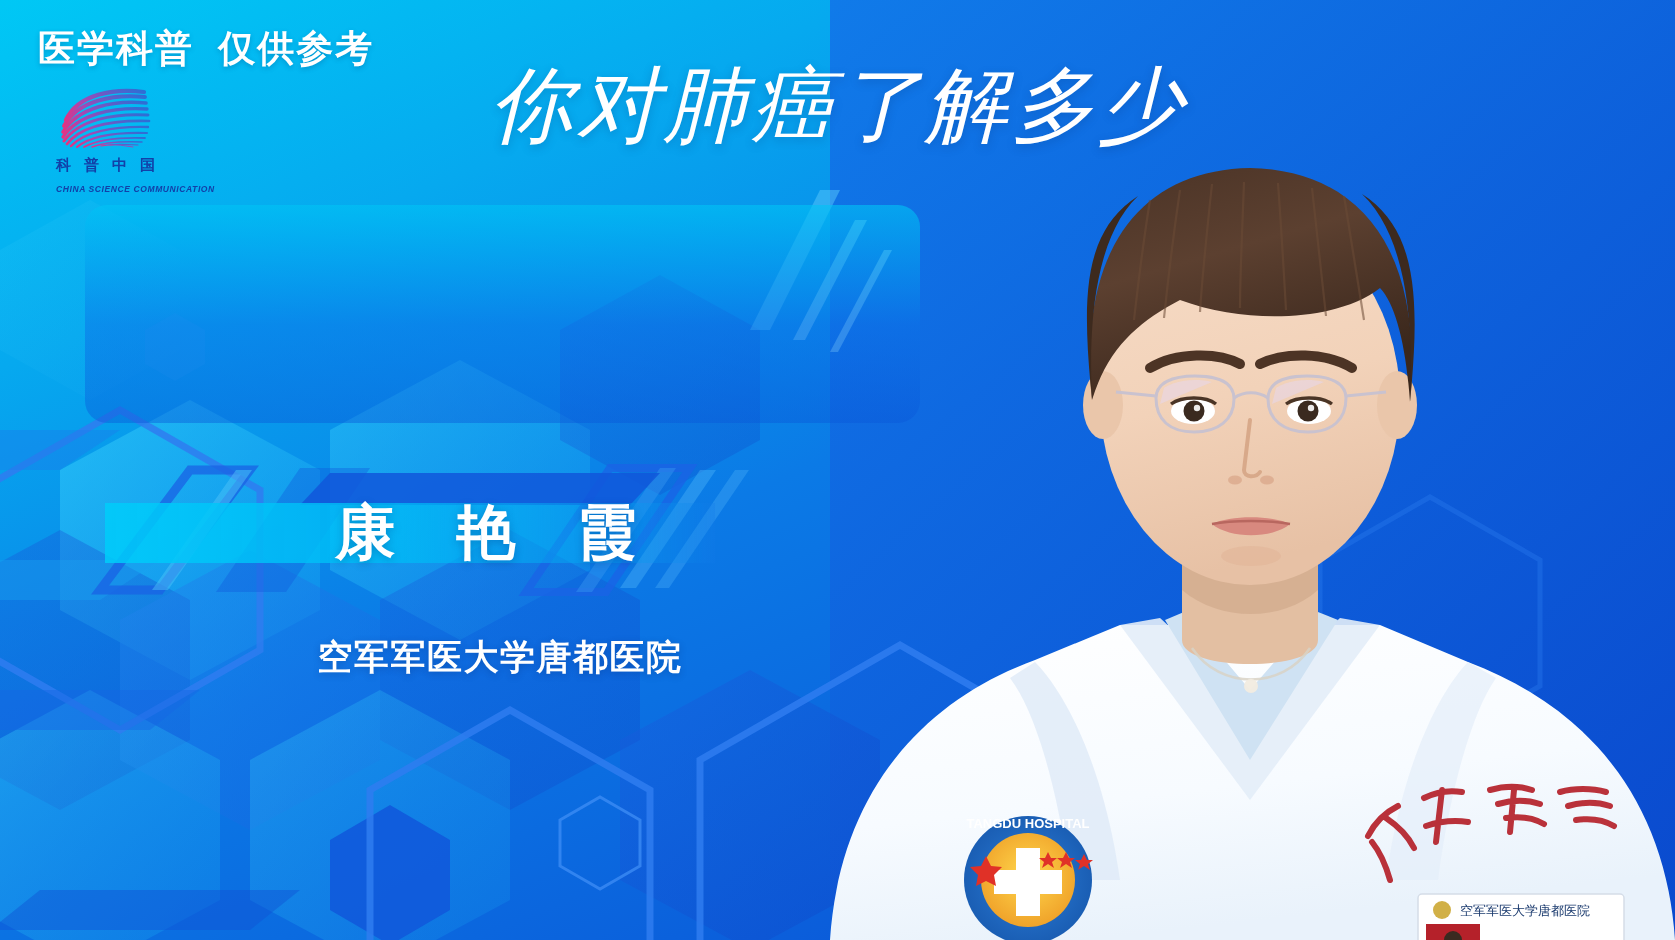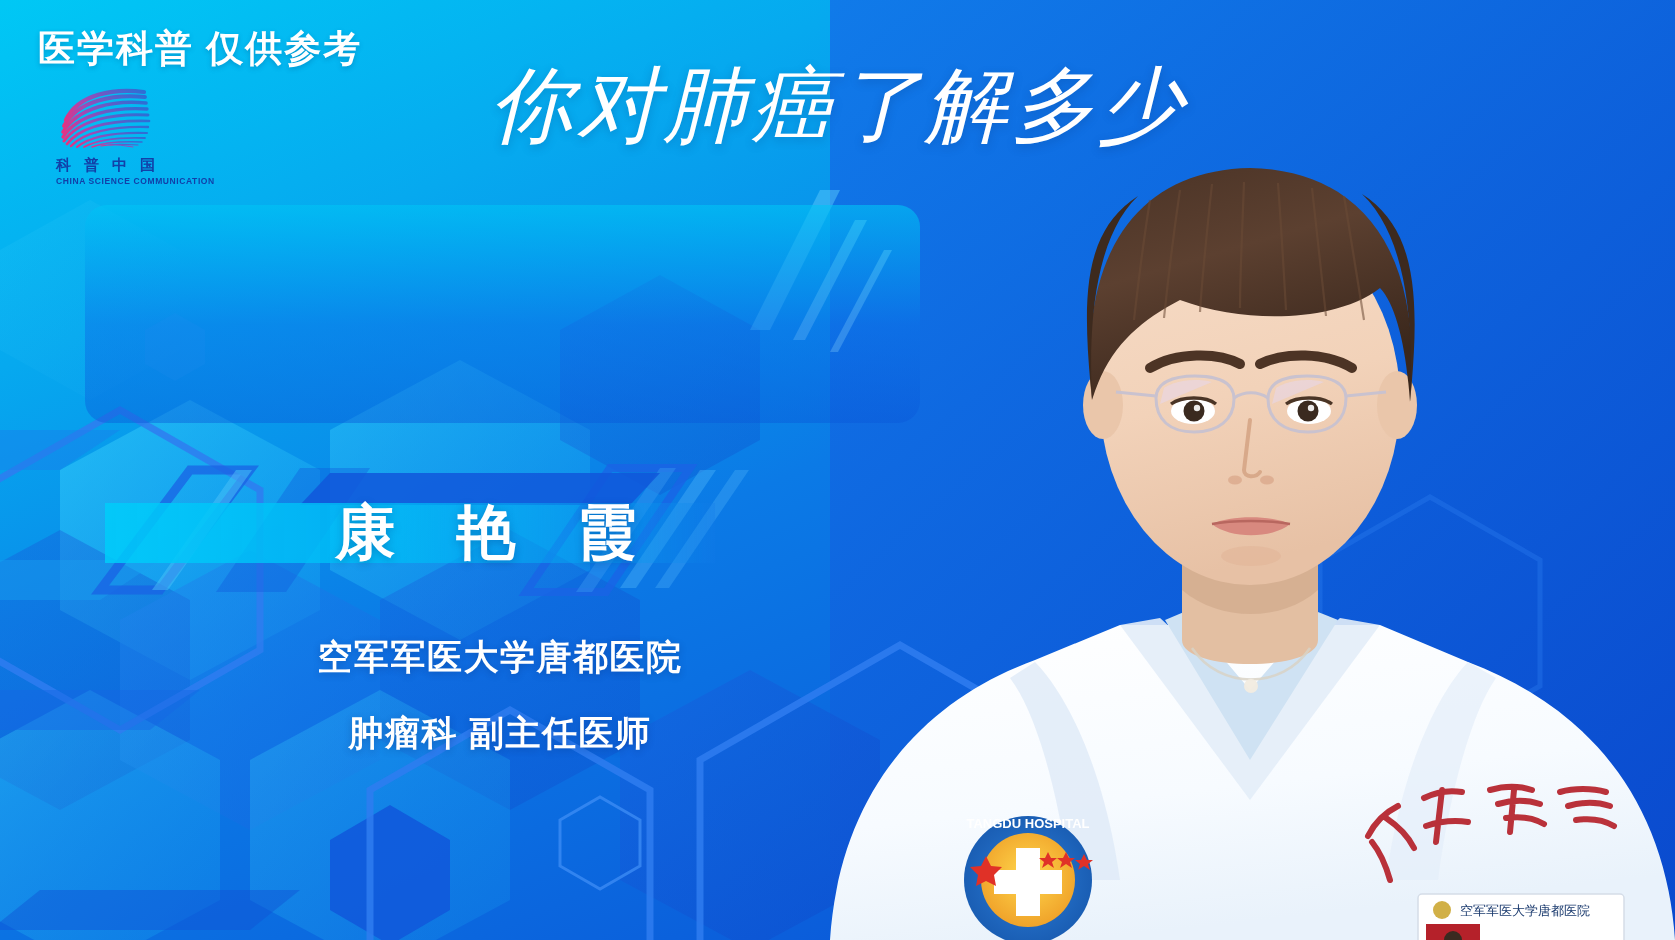--- a/index.html
+++ b/index.html
@@ -9,32 +9,32 @@
     font-family:"Liberation Sans","DejaVu Sans",sans-serif;
     background:linear-gradient(135deg,#00c8f5 0%,#05a8ef 22%,#0b7fe8 48%,#0d63df 70%,#0b55d8 100%);
   }
   
   .bg-svg{position:absolute;inset:0;width:100%;height:100%;}
 
   
   .watermark{position:absolute;left:38px;top:24px;z-index:6;}
   .wm-text{
     font-size:37px;font-weight:bold;color:#ffffff;letter-spacing:2px;
-    text-shadow:0 2px 5px rgba(0,60,120,.28);white-space:nowrap;
+    text-shadow:0 2px 5px rgba(0,60,120,.28);white-space:nowrap;font-family:Liberation Mono, monospace;
   }
   .wm-logo{margin-top:12px;margin-left:6px;width:150px;}
   .wm-cn{
     margin-top:-4px;margin-left:18px;display:flex;gap:13px;align-items:center;
   }
   .wm-cn span{
     font-size:15px;font-weight:bold;color:#1240a8;letter-spacing:0px;
   }
   .wm-en{
-    margin-left:18px;margin-top:1px;font-size:8.5px;font-weight:bold;color:#1240a8;
-    letter-spacing:.6px;white-space:nowrap;
+    margin-left:18px;margin-top:9px;font-size:8.5px;font-weight:bold;color:#1240a8;
+    letter-spacing:.6px;white-space:nowrap;font-style:italic;
   }
 
   
   .title-panel{
     position:absolute;left:85px;top:205px;width:835px;height:218px;border-radius:22px;
     background:linear-gradient(180deg,rgba(0,195,245,.62) 0%,rgba(11,113,232,.50) 55%,rgba(9,86,216,.42) 100%);
     z-index:5;
   }
   .title-text{
     position:absolute;left:0;right:0;top:64px;text-align:center;
@@ -199,21 +199,20 @@
     <div class="wm-en">CHINA SCIENCE COMMUNICATION</div>
   </div>
 
   <div class="title-panel"></div>
   <div class="title-text">你对肺癌了解多少</div>
 
   <div class="name-band"></div>
   <div class="name-text">康 艳 霞</div>
 
   <div class="aff aff-1">空军军医大学唐都医院</div>
-  <div class="aff aff-2">肿瘤科    副主任医师</div>
 
   <svg class="portrait" viewBox="0 0 855 940">
     <defs>
       <linearGradient id="coat" x1="0" y1="0" x2="0.3" y2="1">
         <stop offset="0%" stop-color="#ffffff"></stop>
         <stop offset="60%" stop-color="#f7fbff"></stop>
         <stop offset="100%" stop-color="#e9f2fb"></stop>
       </linearGradient>
       <linearGradient id="hair" x1="0" y1="0" x2="0.4" y2="1">
         <stop offset="0%" stop-color="#4a3326"></stop>

